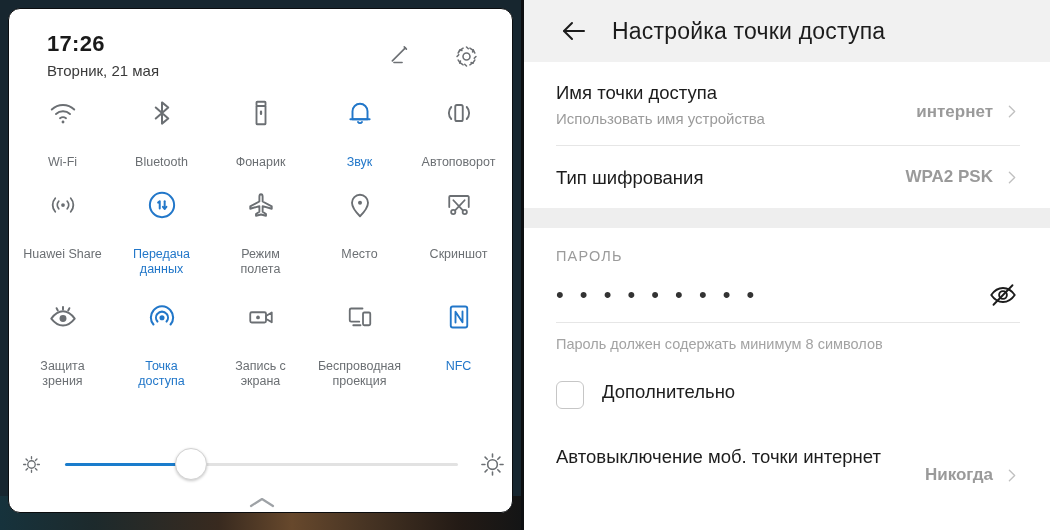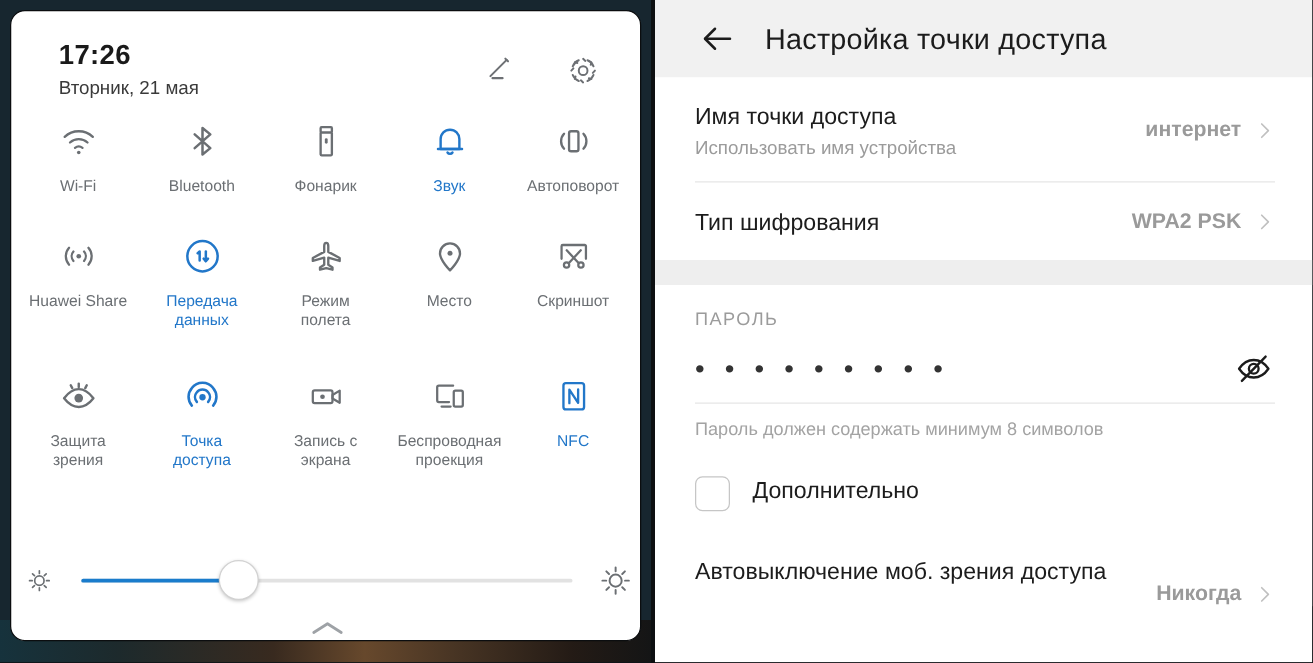--- a/index.html
+++ b/index.html
@@ -50,21 +50,21 @@
     padding:0 4px;
   }
   .tile{
     display:flex; flex-direction:column; align-items:center;
     padding-top:8px; cursor:pointer; user-select:none;
   }
   .tile-icon{
     width:40px; height:40px; display:flex; align-items:center; justify-content:center;
   }
   .tile-label{
-    margin-top:9px; font-size:12.5px; line-height:15px; text-align:center;
+    margin-top:22px; font-size:12.5px; line-height:15px; text-align:center;
     color:#6b6f73; max-width:96px;
   }
   .tile.active .tile-label{ color:#2277c9; }
 
   .row1 .tile{ height:92px; }
   .row2 .tile{ height:112px; }
   .row3 .tile{ height:112px; }
 
   
   #brightness-row{
@@ -112,21 +112,21 @@
     position:relative; display:flex; align-items:center; justify-content:space-between;
     cursor:pointer;
   }
   .lr-left{ display:flex; flex-direction:column; }
   .lr-title{ font-size:18.5px; color:#1c1c1c; line-height:25px; }
   .lr-sub{ font-size:15px; color:#9b9b9b; margin-top:4px; line-height:20px; }
   .lr-right{ display:flex; align-items:center; gap:10px;font-weight:bold; }
   .lr-value{ font-size:17px; color:#9a9a9a; white-space:nowrap; }
   .divider{ height:1px; background:#e6e6e6; margin-left:0; }
 
-  #row-apname{ padding:18px 0 16px 0; align-items:flex-start; }
+  #row-apname{ padding:18px 0 16px 0; align-items:center; }
   #row-apname .lr-right{ padding-top:14px; }
   #row-enc{ height:62px; }
 
   .section-gap{ height:20px; background:#eeeeee; margin:0 -32px 0 -32px; width:calc(100% + 62px); }
 
   #pw-caption{
     font-size:14.5px; color:#9b9b9b; letter-spacing:1.2px;
     padding-top:20px; padding-bottom:4px;
   }
   #pw-field-row{
@@ -453,21 +453,21 @@
       <div class="divider"></div>
 
       <div id="pw-hint">Пароль должен содержать минимум 8 символов</div>
 
       <div id="row-advanced">
         <div id="adv-checkbox"></div>
         <span id="adv-label">Дополнительно</span>
       </div>
 
       <div id="row-autooff">
-        <span id="autooff-title">Автовыключение моб. зрения доступа</span>
+        <span id="autooff-title">Автовыключение моб. точки интернет</span>
         <div class="lr-right">
           <span class="lr-value">Никогда</span>
           <svg width="17" height="17" viewBox="0 0 24 24" fill="none" stroke="#c0c0c0" stroke-width="1.9" stroke-linecap="round" stroke-linejoin="round">
             <path d="M9 4.5 L16.5 12 L9 19.5"></path>
           </svg>
         </div>
       </div>
 
     </div>
   </div>

